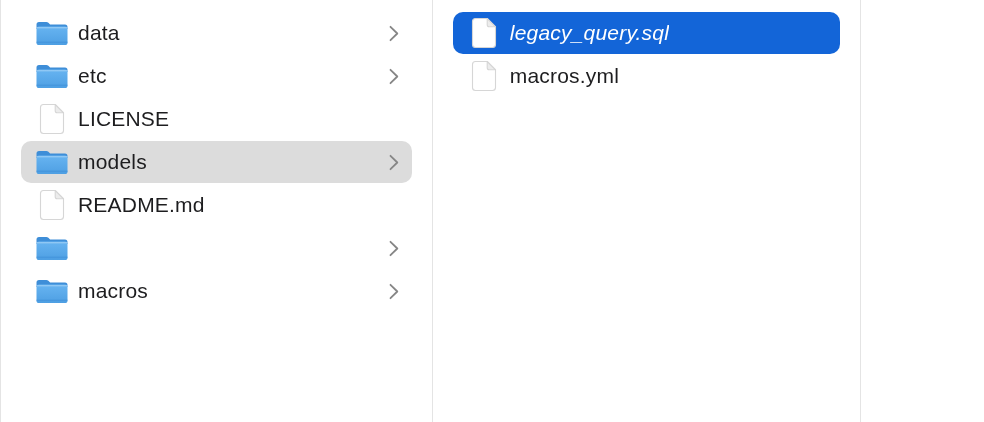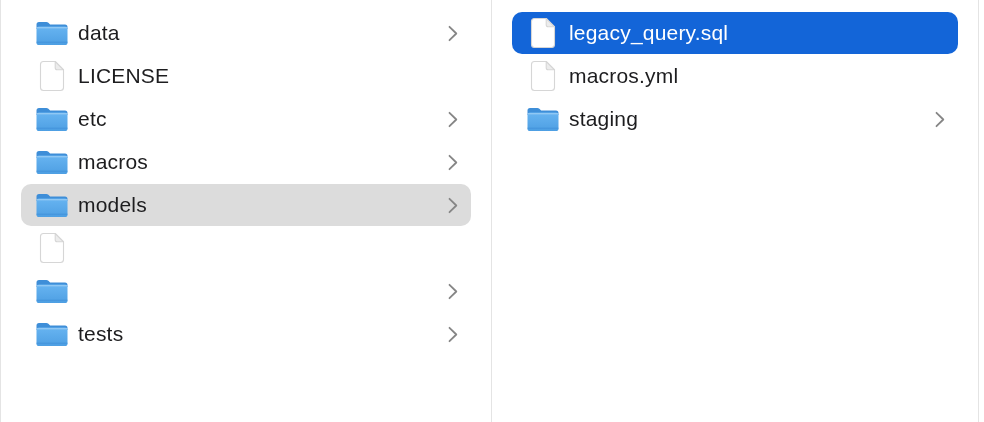--- a/index.html
+++ b/index.html
@@ -7,21 +7,21 @@
     --selection-primary-text:#ffffff;
     --selection-secondary:#dcdcdc;
     --text:#1d1d1f;
     --divider:#e4e4e4;
     --chevron:#868686;
   }
   html,body{margin:0;padding:0;background:#ffffff;}
   body{font-family:"Liberation Sans","DejaVu Sans",sans-serif;}
   .finder{
     position:relative;
-    width:984px;height:422px;
+    width:861px;height:422px;
     background:#ffffff;
     display:flex;
     overflow:hidden;
   }
   .column{
     box-sizing:border-box;
     height:422px;
     padding-top:11px;
     border-right:1px solid var(--divider);
     background:#ffffff;
@@ -32,21 +32,21 @@
   .row{
     box-sizing:border-box;
     height:42px;
     margin:1px 20px;
     border-radius:10px;
     display:flex;
     align-items:center;
     padding:0 12px 0 14px;
     color:var(--text);
   }
-  .row.sel-primary{background:var(--selection-primary);color:var(--selection-primary-text);}
+  .row.sel-primary{background:var(--selection-primary);color:var(--selection-primary-text);font-style:italic;}
   .row.sel-secondary{background:var(--selection-secondary);}
   .icon-slot{
     width:34px;height:34px;
     display:flex;align-items:center;justify-content:center;
     flex:0 0 34px;
   }
   .label{
     margin-left:9px;
     font-size:21px;
     letter-spacing:.2px;
@@ -77,48 +77,102 @@
       </svg>
 
     </span>
     <span class="label">data</span>
     <svg class="chevron" width="12" height="19" viewBox="0 0 12 19" style="visibility: visible;">
       <polyline points="2.5,2.8 9.3,9.5 2.5,16.2" fill="none" stroke="var(--chevron,#868686)" stroke-width="1.8" stroke-linecap="round" stroke-linejoin="round"></polyline>
     </svg>
   </div>
       <div class="row">
     <span class="icon-slot">
+      <svg class="folder-icon" width="34" height="28" viewBox="0 0 34 28">
+        <defs>
+          <linearGradient id="folderGrad" x1="0" y1="0" x2="0" y2="1">
+            <stop offset="0" style="stop-color:var(--folder-body-light,#67b4f1)"></stop>
+            <stop offset="1" style="stop-color:var(--folder-body-dark,#4e9fe3)"></stop>
+          </linearGradient>
+        </defs>
+        <path d="M1.5 10 V5.5 Q1.5 3 4 3 H11.3 Q12.6 3 13.4 3.8 L15.1 5.5 H30 Q32.5 5.5 32.5 8 V10 Z" fill="var(--folder-tab,#3e8ed8)"></path>
+        <rect x="1.5" y="7.5" width="31" height="18.5" rx="2.6" fill="url(#folderGrad)"></rect>
+        <rect x="1.5" y="8" width="31" height="1.4" fill="#ffffff" opacity="0.28"></rect>
+        <rect x="1.5" y="22.6" width="31" height="1.5" fill="var(--folder-tab,#3e8ed8)" opacity="0.55"></rect>
+      </svg>
+
+    </span>
+    <span class="label">etc</span>
+    <svg class="chevron" width="12" height="19" viewBox="0 0 12 19" style="visibility: visible;">
+      <polyline points="2.5,2.8 9.3,9.5 2.5,16.2" fill="none" stroke="var(--chevron,#868686)" stroke-width="1.8" stroke-linecap="round" stroke-linejoin="round"></polyline>
+    </svg>
+  </div>
+      <div class="row">
+    <span class="icon-slot">
 
       <svg class="file-icon" width="26" height="32" viewBox="0 0 26 32">
         <path d="M1.5 4.5 Q1.5 1.5 4.5 1.5 H16.2 L24.5 9.8 V27.5 Q24.5 30.5 21.5 30.5 H4.5 Q1.5 30.5 1.5 27.5 Z" fill="#ffffff" stroke="var(--file-border,#d6d6d6)" stroke-width="1.1"></path>
         <path d="M16.2 1.5 L24.5 9.8 H18.2 Q16.2 9.8 16.2 7.8 Z" fill="var(--file-fold,#ececec)" stroke="var(--file-border,#d6d6d6)" stroke-width="1.1" stroke-linejoin="round"></path>
       </svg>
     </span>
     <span class="label">LICENSE</span>
     <svg class="chevron" width="12" height="19" viewBox="0 0 12 19" style="visibility: hidden;">
       <polyline points="2.5,2.8 9.3,9.5 2.5,16.2" fill="none" stroke="var(--chevron,#868686)" stroke-width="1.8" stroke-linecap="round" stroke-linejoin="round"></polyline>
     </svg>
   </div>
-      <div class="row">
-    <span class="icon-slot">
-      <svg class="folder-icon" width="34" height="28" viewBox="0 0 34 28">
-        <defs>
-          <linearGradient id="folderGrad" x1="0" y1="0" x2="0" y2="1">
-            <stop offset="0" style="stop-color:var(--folder-body-light,#67b4f1)"></stop>
-            <stop offset="1" style="stop-color:var(--folder-body-dark,#4e9fe3)"></stop>
-          </linearGradient>
-        </defs>
-        <path d="M1.5 10 V5.5 Q1.5 3 4 3 H11.3 Q12.6 3 13.4 3.8 L15.1 5.5 H30 Q32.5 5.5 32.5 8 V10 Z" fill="var(--folder-tab,#3e8ed8)"></path>
-        <rect x="1.5" y="7.5" width="31" height="18.5" rx="2.6" fill="url(#folderGrad)"></rect>
-        <rect x="1.5" y="8" width="31" height="1.4" fill="#ffffff" opacity="0.28"></rect>
-        <rect x="1.5" y="22.6" width="31" height="1.5" fill="var(--folder-tab,#3e8ed8)" opacity="0.55"></rect>
-      </svg>
-
-    </span>
-    <span class="label">etc</span>
+      <div class="row sel-secondary">
+    <span class="icon-slot">
+      <svg class="folder-icon" width="34" height="28" viewBox="0 0 34 28">
+        <defs>
+          <linearGradient id="folderGrad" x1="0" y1="0" x2="0" y2="1">
+            <stop offset="0" style="stop-color:var(--folder-body-light,#67b4f1)"></stop>
+            <stop offset="1" style="stop-color:var(--folder-body-dark,#4e9fe3)"></stop>
+          </linearGradient>
+        </defs>
+        <path d="M1.5 10 V5.5 Q1.5 3 4 3 H11.3 Q12.6 3 13.4 3.8 L15.1 5.5 H30 Q32.5 5.5 32.5 8 V10 Z" fill="var(--folder-tab,#3e8ed8)"></path>
+        <rect x="1.5" y="7.5" width="31" height="18.5" rx="2.6" fill="url(#folderGrad)"></rect>
+        <rect x="1.5" y="8" width="31" height="1.4" fill="#ffffff" opacity="0.28"></rect>
+        <rect x="1.5" y="22.6" width="31" height="1.5" fill="var(--folder-tab,#3e8ed8)" opacity="0.55"></rect>
+      </svg>
+
+    </span>
+    <span class="label">models</span>
+    <svg class="chevron" width="12" height="19" viewBox="0 0 12 19" style="visibility: visible;">
+      <polyline points="2.5,2.8 9.3,9.5 2.5,16.2" fill="none" stroke="var(--chevron,#868686)" stroke-width="1.8" stroke-linecap="round" stroke-linejoin="round"></polyline>
+    </svg>
+  </div>
+      <div class="row">
+    <span class="icon-slot">
+
+      <svg class="file-icon" width="26" height="32" viewBox="0 0 26 32">
+        <path d="M1.5 4.5 Q1.5 1.5 4.5 1.5 H16.2 L24.5 9.8 V27.5 Q24.5 30.5 21.5 30.5 H4.5 Q1.5 30.5 1.5 27.5 Z" fill="#ffffff" stroke="var(--file-border,#d6d6d6)" stroke-width="1.1"></path>
+        <path d="M16.2 1.5 L24.5 9.8 H18.2 Q16.2 9.8 16.2 7.8 Z" fill="var(--file-fold,#ececec)" stroke="var(--file-border,#d6d6d6)" stroke-width="1.1" stroke-linejoin="round"></path>
+      </svg>
+    </span>
+    <span class="label">README.md</span>
+    <svg class="chevron" width="12" height="19" viewBox="0 0 12 19" style="visibility: hidden;">
+      <polyline points="2.5,2.8 9.3,9.5 2.5,16.2" fill="none" stroke="var(--chevron,#868686)" stroke-width="1.8" stroke-linecap="round" stroke-linejoin="round"></polyline>
+    </svg>
+  </div>
+      <div class="row">
+    <span class="icon-slot">
+      <svg class="folder-icon" width="34" height="28" viewBox="0 0 34 28">
+        <defs>
+          <linearGradient id="folderGrad" x1="0" y1="0" x2="0" y2="1">
+            <stop offset="0" style="stop-color:var(--folder-body-light,#67b4f1)"></stop>
+            <stop offset="1" style="stop-color:var(--folder-body-dark,#4e9fe3)"></stop>
+          </linearGradient>
+        </defs>
+        <path d="M1.5 10 V5.5 Q1.5 3 4 3 H11.3 Q12.6 3 13.4 3.8 L15.1 5.5 H30 Q32.5 5.5 32.5 8 V10 Z" fill="var(--folder-tab,#3e8ed8)"></path>
+        <rect x="1.5" y="7.5" width="31" height="18.5" rx="2.6" fill="url(#folderGrad)"></rect>
+        <rect x="1.5" y="8" width="31" height="1.4" fill="#ffffff" opacity="0.28"></rect>
+        <rect x="1.5" y="22.6" width="31" height="1.5" fill="var(--folder-tab,#3e8ed8)" opacity="0.55"></rect>
+      </svg>
+
+    </span>
     <svg class="chevron" width="12" height="19" viewBox="0 0 12 19" style="visibility: visible;">
       <polyline points="2.5,2.8 9.3,9.5 2.5,16.2" fill="none" stroke="var(--chevron,#868686)" stroke-width="1.8" stroke-linecap="round" stroke-linejoin="round"></polyline>
     </svg>
   </div>
       <div class="row">
     <span class="icon-slot">
       <svg class="folder-icon" width="34" height="28" viewBox="0 0 34 28">
         <defs>
           <linearGradient id="folderGrad" x1="0" y1="0" x2="0" y2="1">
             <stop offset="0" style="stop-color:var(--folder-body-light,#67b4f1)"></stop>
@@ -126,94 +180,20 @@
           </linearGradient>
         </defs>
         <path d="M1.5 10 V5.5 Q1.5 3 4 3 H11.3 Q12.6 3 13.4 3.8 L15.1 5.5 H30 Q32.5 5.5 32.5 8 V10 Z" fill="var(--folder-tab,#3e8ed8)"></path>
         <rect x="1.5" y="7.5" width="31" height="18.5" rx="2.6" fill="url(#folderGrad)"></rect>
         <rect x="1.5" y="8" width="31" height="1.4" fill="#ffffff" opacity="0.28"></rect>
         <rect x="1.5" y="22.6" width="31" height="1.5" fill="var(--folder-tab,#3e8ed8)" opacity="0.55"></rect>
       </svg>
 
     </span>
     <span class="label">macros</span>
-    <svg class="chevron" width="12" height="19" viewBox="0 0 12 19" style="visibility: visible;">
-      <polyline points="2.5,2.8 9.3,9.5 2.5,16.2" fill="none" stroke="var(--chevron,#868686)" stroke-width="1.8" stroke-linecap="round" stroke-linejoin="round"></polyline>
-    </svg>
-  </div>
-      <div class="row sel-secondary">
-    <span class="icon-slot">
-      <svg class="folder-icon" width="34" height="28" viewBox="0 0 34 28">
-        <defs>
-          <linearGradient id="folderGrad" x1="0" y1="0" x2="0" y2="1">
-            <stop offset="0" style="stop-color:var(--folder-body-light,#67b4f1)"></stop>
-            <stop offset="1" style="stop-color:var(--folder-body-dark,#4e9fe3)"></stop>
-          </linearGradient>
-        </defs>
-        <path d="M1.5 10 V5.5 Q1.5 3 4 3 H11.3 Q12.6 3 13.4 3.8 L15.1 5.5 H30 Q32.5 5.5 32.5 8 V10 Z" fill="var(--folder-tab,#3e8ed8)"></path>
-        <rect x="1.5" y="7.5" width="31" height="18.5" rx="2.6" fill="url(#folderGrad)"></rect>
-        <rect x="1.5" y="8" width="31" height="1.4" fill="#ffffff" opacity="0.28"></rect>
-        <rect x="1.5" y="22.6" width="31" height="1.5" fill="var(--folder-tab,#3e8ed8)" opacity="0.55"></rect>
-      </svg>
-
-    </span>
-    <span class="label">models</span>
-    <svg class="chevron" width="12" height="19" viewBox="0 0 12 19" style="visibility: visible;">
-      <polyline points="2.5,2.8 9.3,9.5 2.5,16.2" fill="none" stroke="var(--chevron,#868686)" stroke-width="1.8" stroke-linecap="round" stroke-linejoin="round"></polyline>
-    </svg>
-  </div>
-      <div class="row">
-    <span class="icon-slot">
-
-      <svg class="file-icon" width="26" height="32" viewBox="0 0 26 32">
-        <path d="M1.5 4.5 Q1.5 1.5 4.5 1.5 H16.2 L24.5 9.8 V27.5 Q24.5 30.5 21.5 30.5 H4.5 Q1.5 30.5 1.5 27.5 Z" fill="#ffffff" stroke="var(--file-border,#d6d6d6)" stroke-width="1.1"></path>
-        <path d="M16.2 1.5 L24.5 9.8 H18.2 Q16.2 9.8 16.2 7.8 Z" fill="var(--file-fold,#ececec)" stroke="var(--file-border,#d6d6d6)" stroke-width="1.1" stroke-linejoin="round"></path>
-      </svg>
-    </span>
-    <svg class="chevron" width="12" height="19" viewBox="0 0 12 19" style="visibility: hidden;">
-      <polyline points="2.5,2.8 9.3,9.5 2.5,16.2" fill="none" stroke="var(--chevron,#868686)" stroke-width="1.8" stroke-linecap="round" stroke-linejoin="round"></polyline>
-    </svg>
-  </div>
-      <div class="row">
-    <span class="icon-slot">
-      <svg class="folder-icon" width="34" height="28" viewBox="0 0 34 28">
-        <defs>
-          <linearGradient id="folderGrad" x1="0" y1="0" x2="0" y2="1">
-            <stop offset="0" style="stop-color:var(--folder-body-light,#67b4f1)"></stop>
-            <stop offset="1" style="stop-color:var(--folder-body-dark,#4e9fe3)"></stop>
-          </linearGradient>
-        </defs>
-        <path d="M1.5 10 V5.5 Q1.5 3 4 3 H11.3 Q12.6 3 13.4 3.8 L15.1 5.5 H30 Q32.5 5.5 32.5 8 V10 Z" fill="var(--folder-tab,#3e8ed8)"></path>
-        <rect x="1.5" y="7.5" width="31" height="18.5" rx="2.6" fill="url(#folderGrad)"></rect>
-        <rect x="1.5" y="8" width="31" height="1.4" fill="#ffffff" opacity="0.28"></rect>
-        <rect x="1.5" y="22.6" width="31" height="1.5" fill="var(--folder-tab,#3e8ed8)" opacity="0.55"></rect>
-      </svg>
-
-    </span>
-    <svg class="chevron" width="12" height="19" viewBox="0 0 12 19" style="visibility: visible;">
-      <polyline points="2.5,2.8 9.3,9.5 2.5,16.2" fill="none" stroke="var(--chevron,#868686)" stroke-width="1.8" stroke-linecap="round" stroke-linejoin="round"></polyline>
-    </svg>
-  </div>
-      <div class="row">
-    <span class="icon-slot">
-      <svg class="folder-icon" width="34" height="28" viewBox="0 0 34 28">
-        <defs>
-          <linearGradient id="folderGrad" x1="0" y1="0" x2="0" y2="1">
-            <stop offset="0" style="stop-color:var(--folder-body-light,#67b4f1)"></stop>
-            <stop offset="1" style="stop-color:var(--folder-body-dark,#4e9fe3)"></stop>
-          </linearGradient>
-        </defs>
-        <path d="M1.5 10 V5.5 Q1.5 3 4 3 H11.3 Q12.6 3 13.4 3.8 L15.1 5.5 H30 Q32.5 5.5 32.5 8 V10 Z" fill="var(--folder-tab,#3e8ed8)"></path>
-        <rect x="1.5" y="7.5" width="31" height="18.5" rx="2.6" fill="url(#folderGrad)"></rect>
-        <rect x="1.5" y="8" width="31" height="1.4" fill="#ffffff" opacity="0.28"></rect>
-        <rect x="1.5" y="22.6" width="31" height="1.5" fill="var(--folder-tab,#3e8ed8)" opacity="0.55"></rect>
-      </svg>
-
-    </span>
-    <span class="label">tests</span>
     <svg class="chevron" width="12" height="19" viewBox="0 0 12 19" style="visibility: visible;">
       <polyline points="2.5,2.8 9.3,9.5 2.5,16.2" fill="none" stroke="var(--chevron,#868686)" stroke-width="1.8" stroke-linecap="round" stroke-linejoin="round"></polyline>
     </svg>
   </div>
     </div>
   <div class="column column-right">
       <div class="row sel-primary">
     <span class="icon-slot">
 
       <svg class="file-icon" width="26" height="32" viewBox="0 0 26 32">
@@ -232,36 +212,15 @@
       <svg class="file-icon" width="26" height="32" viewBox="0 0 26 32">
         <path d="M1.5 4.5 Q1.5 1.5 4.5 1.5 H16.2 L24.5 9.8 V27.5 Q24.5 30.5 21.5 30.5 H4.5 Q1.5 30.5 1.5 27.5 Z" fill="#ffffff" stroke="var(--file-border,#d6d6d6)" stroke-width="1.1"></path>
         <path d="M16.2 1.5 L24.5 9.8 H18.2 Q16.2 9.8 16.2 7.8 Z" fill="var(--file-fold,#ececec)" stroke="var(--file-border,#d6d6d6)" stroke-width="1.1" stroke-linejoin="round"></path>
       </svg>
     </span>
     <span class="label">macros.yml</span>
     <svg class="chevron" width="12" height="19" viewBox="0 0 12 19" style="visibility: hidden;">
       <polyline points="2.5,2.8 9.3,9.5 2.5,16.2" fill="none" stroke="var(--chevron,#868686)" stroke-width="1.8" stroke-linecap="round" stroke-linejoin="round"></polyline>
     </svg>
   </div>
-      <div class="row">
-    <span class="icon-slot">
-      <svg class="folder-icon" width="34" height="28" viewBox="0 0 34 28">
-        <defs>
-          <linearGradient id="folderGrad" x1="0" y1="0" x2="0" y2="1">
-            <stop offset="0" style="stop-color:var(--folder-body-light,#67b4f1)"></stop>
-            <stop offset="1" style="stop-color:var(--folder-body-dark,#4e9fe3)"></stop>
-          </linearGradient>
-        </defs>
-        <path d="M1.5 10 V5.5 Q1.5 3 4 3 H11.3 Q12.6 3 13.4 3.8 L15.1 5.5 H30 Q32.5 5.5 32.5 8 V10 Z" fill="var(--folder-tab,#3e8ed8)"></path>
-        <rect x="1.5" y="7.5" width="31" height="18.5" rx="2.6" fill="url(#folderGrad)"></rect>
-        <rect x="1.5" y="8" width="31" height="1.4" fill="#ffffff" opacity="0.28"></rect>
-        <rect x="1.5" y="22.6" width="31" height="1.5" fill="var(--folder-tab,#3e8ed8)" opacity="0.55"></rect>
-      </svg>
-
-    </span>
-    <span class="label">staging</span>
-    <svg class="chevron" width="12" height="19" viewBox="0 0 12 19" style="visibility: visible;">
-      <polyline points="2.5,2.8 9.3,9.5 2.5,16.2" fill="none" stroke="var(--chevron,#868686)" stroke-width="1.8" stroke-linecap="round" stroke-linejoin="round"></polyline>
-    </svg>
-  </div>
     </div>
   <div class="filler"></div>
 </div>
 
 </body></html>

